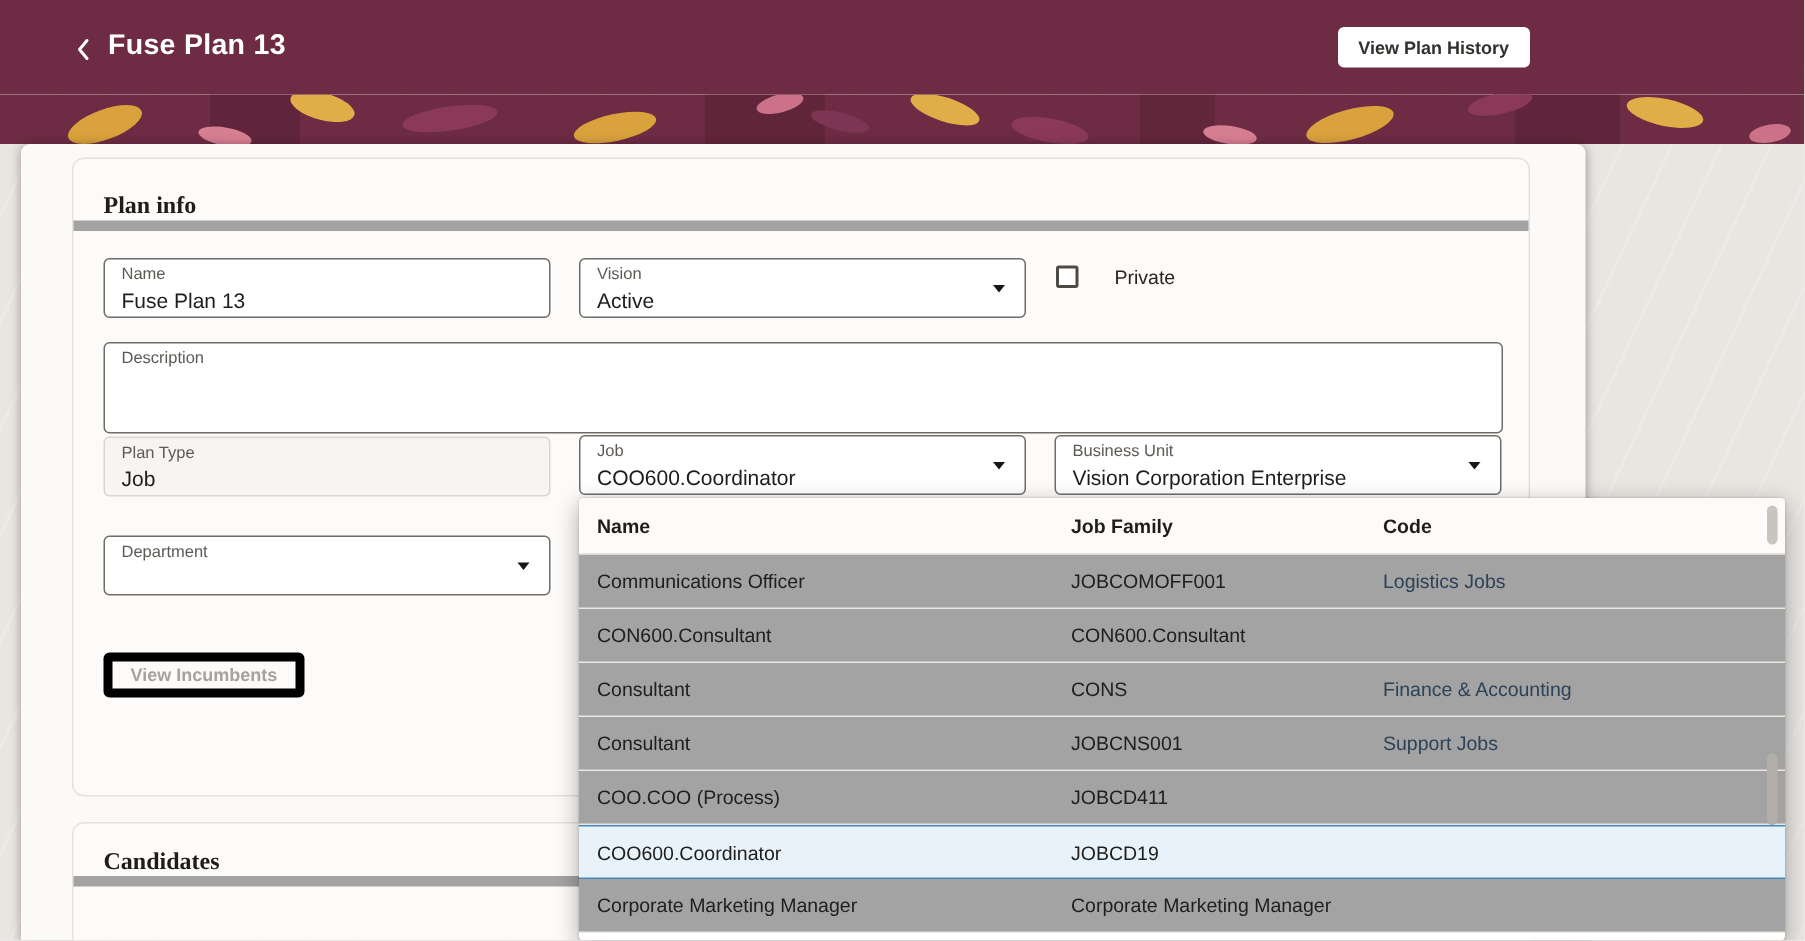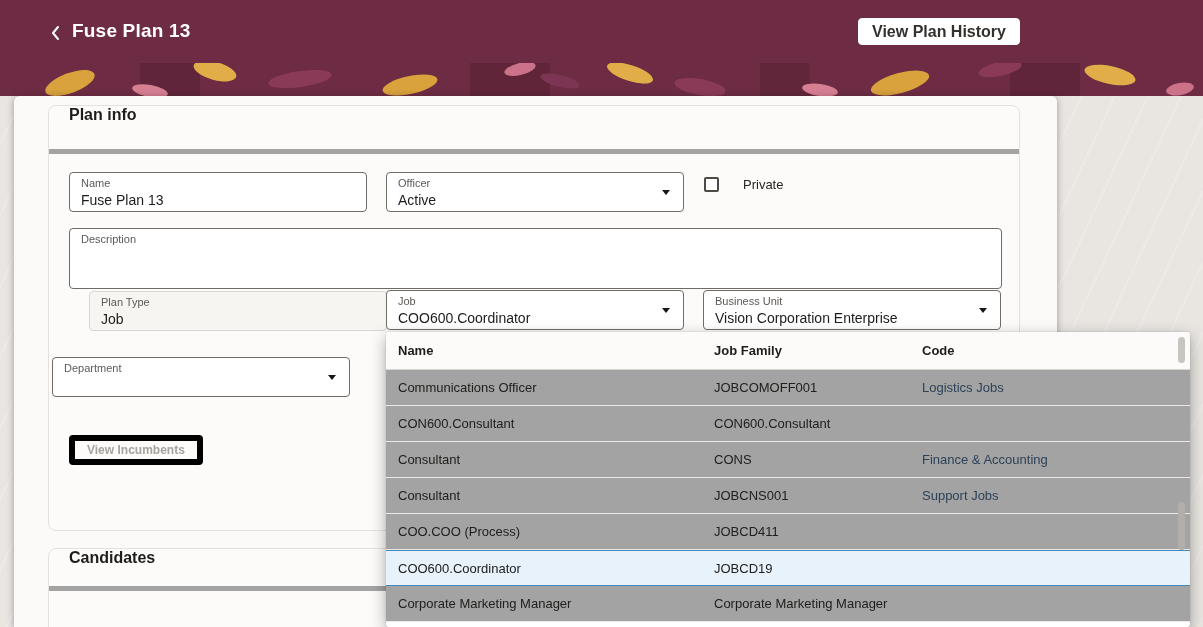--- a/index.html
+++ b/index.html
@@ -21,56 +21,56 @@
     display: flex; align-items: center; justify-content: center; cursor: pointer;
   }
   .page-title {
     position: absolute; left: 72px; top: 20px; font-size: 19px; font-weight: 700; color: #ffffff;
     letter-spacing: .2px;
   }
   .history-btn {
     position: absolute; right: 183px; top: 18px; height: 27px;
     background: #ffffff; border: 1px solid #ffffff; border-radius: 4px;
     font-family: "Liberation Sans", sans-serif;
-    font-size: 16px; font-weight: 700; color: #33302d; padding: 0 13px; cursor: pointer;
+    font-size: 12px; font-weight: 700; color: #33302d; padding: 0 13px; cursor: pointer;
   }
 
   
   .banner { position: absolute; left: 0; top: 63px; width: 1203px; height: 33px; z-index: 5; }
   .banner svg { display: block; width: 100%; height: 100%; }
 
   
   .card {
     position: absolute; left: 14px; top: 96px; width: 1043px; height: 531px;
     background: #fbfaf8; border-radius: 6px 6px 0 0;
     box-shadow: 0 1px 7px rgba(40,15,25,.38); z-index: 10;
   }
   .section-box {
     position: absolute; background: #fcfbfa; border: 1px solid #e5e2de; border-radius: 8px;
   }
   .plan-box { left: 34px; top: 9px; width: 972px; height: 426px; }
   .cand-box { left: 34px; top: 452px; width: 972px; height: 220px; }
   .section-head {
-    height: 48px; border-bottom: 5px solid #a3a3a3; display: flex; align-items: flex-start; padding: 0 20px;
+    height: 48px; border-bottom: 7px solid #a3a3a3; display: flex; align-items: flex-end; padding: 0 20px; font-family: Liberation Serif, serif;
   }
   .cand-box .section-head { height: 42px; }
   .section-title { font-size: 16px; font-weight: 700; color: #1f1d1b; }
 
   
   .field {
     position: absolute; width: 298px; height: 40px; background: #ffffff;
     border: 1px solid #6f6b67; border-radius: 4px; cursor: text;
   }
   .field .flabel { position: absolute; left: 11px; top: 4px; font-size: 11px; color: #5d5955; }
   .field .fvalue { position: absolute; left: 11px; top: 19px; font-size: 14px; color: #1f1d1b; white-space: nowrap; }
   .field .caret {
     position: absolute; right: 13px; top: 17px; width: 0; height: 0;
     border-left: 4px solid transparent; border-right: 4px solid transparent; border-top: 5px solid #191714;
   }
-  .field.readonly { background: #f7f5f2; border-color: #d9d5d1; cursor: default; margin-left: 20px; }
+  .field.readonly { background: #f7f5f2; border-color: #d9d5d1; cursor: default; }
   .field.textarea { width: 933px; height: 61px; }
 
   .priv-wrap { position: absolute; left: 655px; top: 71px; display: flex; align-items: center; gap: 24px; }
   .checkbox { width: 15px; height: 15px; border: 2px solid #4d4945; border-radius: 2px; background: #fff; cursor: pointer; }
   .priv-label { font-size: 13px; color: #262421; }
 
   .ghost-btn {
     position: absolute; left: 20px; top: 329px; height: 30px; padding: 0 12px;
     background: transparent; border: 6px solid #000000; border-radius: 4px;
     font-family: "Liberation Sans", sans-serif;
@@ -141,21 +141,21 @@
       <div class="section-head">
         <div class="section-title">Plan info</div>
       </div>
 
       <div class="field" style="left:20px; top:66px;">
         <div class="flabel">Name</div>
         <div class="fvalue">Fuse Plan 13</div>
       </div>
 
       <div class="field" style="left:337px; top:66px;">
-        <div class="flabel">Officer</div>
+        <div class="flabel">Vision</div>
         <div class="fvalue">Active</div>
         <div class="caret"></div>
       </div>
 
       <div class="priv-wrap">
         <div class="checkbox"></div>
         <div class="priv-label">Private</div>
       </div>
 
       <div class="field textarea" style="left:20px; top:122px;">
@@ -172,21 +172,21 @@
         <div class="fvalue">COO600.Coordinator</div>
         <div class="caret"></div>
       </div>
 
       <div class="field" style="left:654px; top:184px;">
         <div class="flabel">Business Unit</div>
         <div class="fvalue">Vision Corporation Enterprise</div>
         <div class="caret"></div>
       </div>
 
-      <div class="field" style="left:3px; top:251px;">
+      <div class="field" style="left:20px; top:251px;">
         <div class="flabel">Department</div>
         <div class="caret"></div>
       </div>
 
       <button class="ghost-btn">View Incumbents</button>
     </div>
 
     <div class="section-box cand-box">
       <div class="section-head">
         <div class="section-title">Candidates</div>

